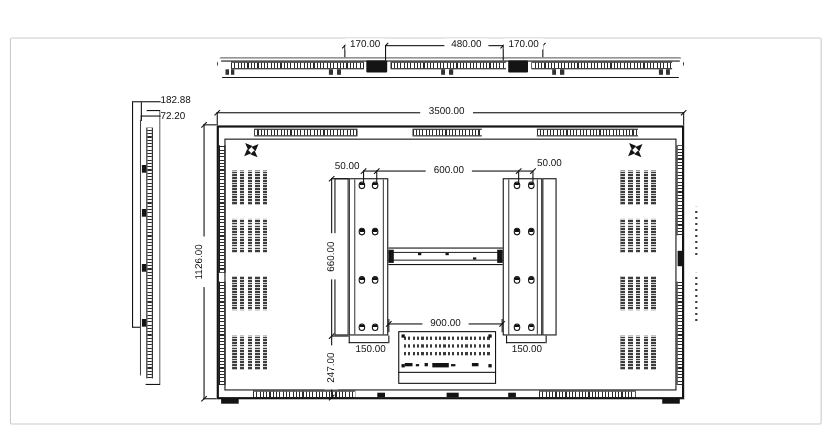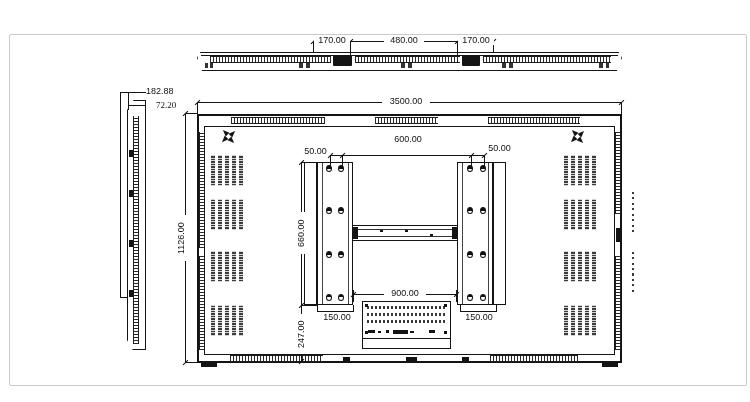--- a/index.html
+++ b/index.html
@@ -69,21 +69,21 @@
     <div class="rect" style="left:127px;top:100px;width:19px;height:250px;clip-path:polygon(0 4%,35% 0,100% 0,100% 100%,30% 100%,0 96%);"></div>
     <div class="hatch-v" style="left:133px;top:116px;height:228px;"></div>
     <div class="blk" style="left:129px;top:150px;width:4px;height:7px;"></div>
     <div class="blk" style="left:129px;top:190px;width:4px;height:7px;"></div>
     <div class="blk" style="left:129px;top:240px;width:4px;height:7px;"></div>
     <div class="blk" style="left:129px;top:290px;width:4px;height:7px;"></div>
     <div class="ln hl" style="left:129px;top:92px;width:17px;"></div>
     <div class="ln hl" style="left:128px;top:105px;width:18px;"></div>
     <div class="ln vl" style="left:128px;top:105px;height:5px;"></div>
     <div class="dim" style="left:146px;top:86px;">182.88</div>
-    <div class="dim" style="left:156px;top:100px;font-family:Liberation Serif, serif;">72.20</div>
+    <div class="dim" style="left:146px;top:100px;">72.20</div>
   </div>
 
   <div>
     <div class="ln vl" style="left:185px;top:113px;height:250px;"></div>
     <div class="ln hl" style="left:185px;top:113px;width:12px;"></div>
     <div class="ln hl" style="left:185px;top:362px;width:12px;"></div>
     <div class="tick" style="left:182px;top:113px;"></div>
     <div class="tick" style="left:182px;top:362px;"></div>
     <div class="dim vdim bgw" style="left:175px;top:215px;height:46px;">1126.00</div>
   </div>
@@ -105,21 +105,21 @@
     <div class="ln hl" style="left:313px;top:41px;width:180px;"></div>
     <div class="ln vl" style="left:313px;top:41px;height:11px;"></div>
     <div class="ln vl" style="left:350px;top:41px;height:14px;"></div>
     <div class="ln vl" style="left:457px;top:41px;height:14px;"></div>
     <div class="ln vl" style="left:493px;top:41px;height:11px;"></div>
     <div class="tick" style="left:310px;top:41px;"></div>
     <div class="tick" style="left:347px;top:41px;"></div>
     <div class="tick" style="left:454px;top:41px;"></div>
     <div class="tick" style="left:490px;top:41px;"></div>
     <div class="dim bgw" style="left:314px;top:35px;width:34px;">170.00</div>
-    <div class="dim bgw" style="left:384px;top:35px;width:38px;text-align:center;">480.00</div>
+    <div class="dim bgw" style="left:404px;top:35px;width:38px;text-align:center;">480.00</div>
     <div class="dim bgw" style="left:458px;top:35px;width:34px;">170.00</div>
   </div>
 
   <div>
     <div class="ln hl" style="left:197px;top:102px;width:425px;"></div>
     <div class="ln vl" style="left:197px;top:102px;height:12px;"></div>
     <div class="ln vl" style="left:621px;top:102px;height:12px;"></div>
     <div class="tick" style="left:194px;top:102px;"></div>
     <div class="tick" style="left:618px;top:102px;"></div>
     <div class="dim bgw" style="left:382px;top:96px;width:46px;">3500.00</div>
@@ -225,21 +225,21 @@
     <div class="ln hl" style="left:330px;top:155px;width:154px;"></div>
     <div class="ln vl" style="left:330px;top:155px;height:11px;"></div>
     <div class="ln vl" style="left:342px;top:155px;height:11px;"></div>
     <div class="ln vl" style="left:471px;top:155px;height:11px;"></div>
     <div class="ln vl" style="left:484px;top:155px;height:11px;"></div>
     <div class="tick" style="left:327px;top:155px;"></div>
     <div class="tick" style="left:339px;top:155px;"></div>
     <div class="tick" style="left:468px;top:155px;"></div>
     <div class="tick" style="left:481px;top:155px;"></div>
     <div class="dim" style="left:302px;top:146px;width:27px;">50.00</div>
-    <div class="dim bgw" style="left:387px;top:134px;width:40px;">600.00</div>
+    <div class="dim bgw" style="left:387px;top:149px;width:40px;">600.00</div>
     <div class="dim" style="left:486px;top:143px;width:27px;">50.00</div>
 
     <div class="ln vl" style="left:301px;top:162px;height:143px;"></div>
     <div class="ln hl" style="left:301px;top:162px;width:16px;"></div>
     <div class="ln hl" style="left:301px;top:305px;width:16px;"></div>
     <div class="tick" style="left:298px;top:162px;"></div>
     <div class="tick" style="left:298px;top:305px;"></div>
     <div class="dim vdim bgw" style="left:295px;top:212px;height:42px;">660.00</div>
 
     <div class="ln vl" style="left:301px;top:305px;height:57px;"></div>

